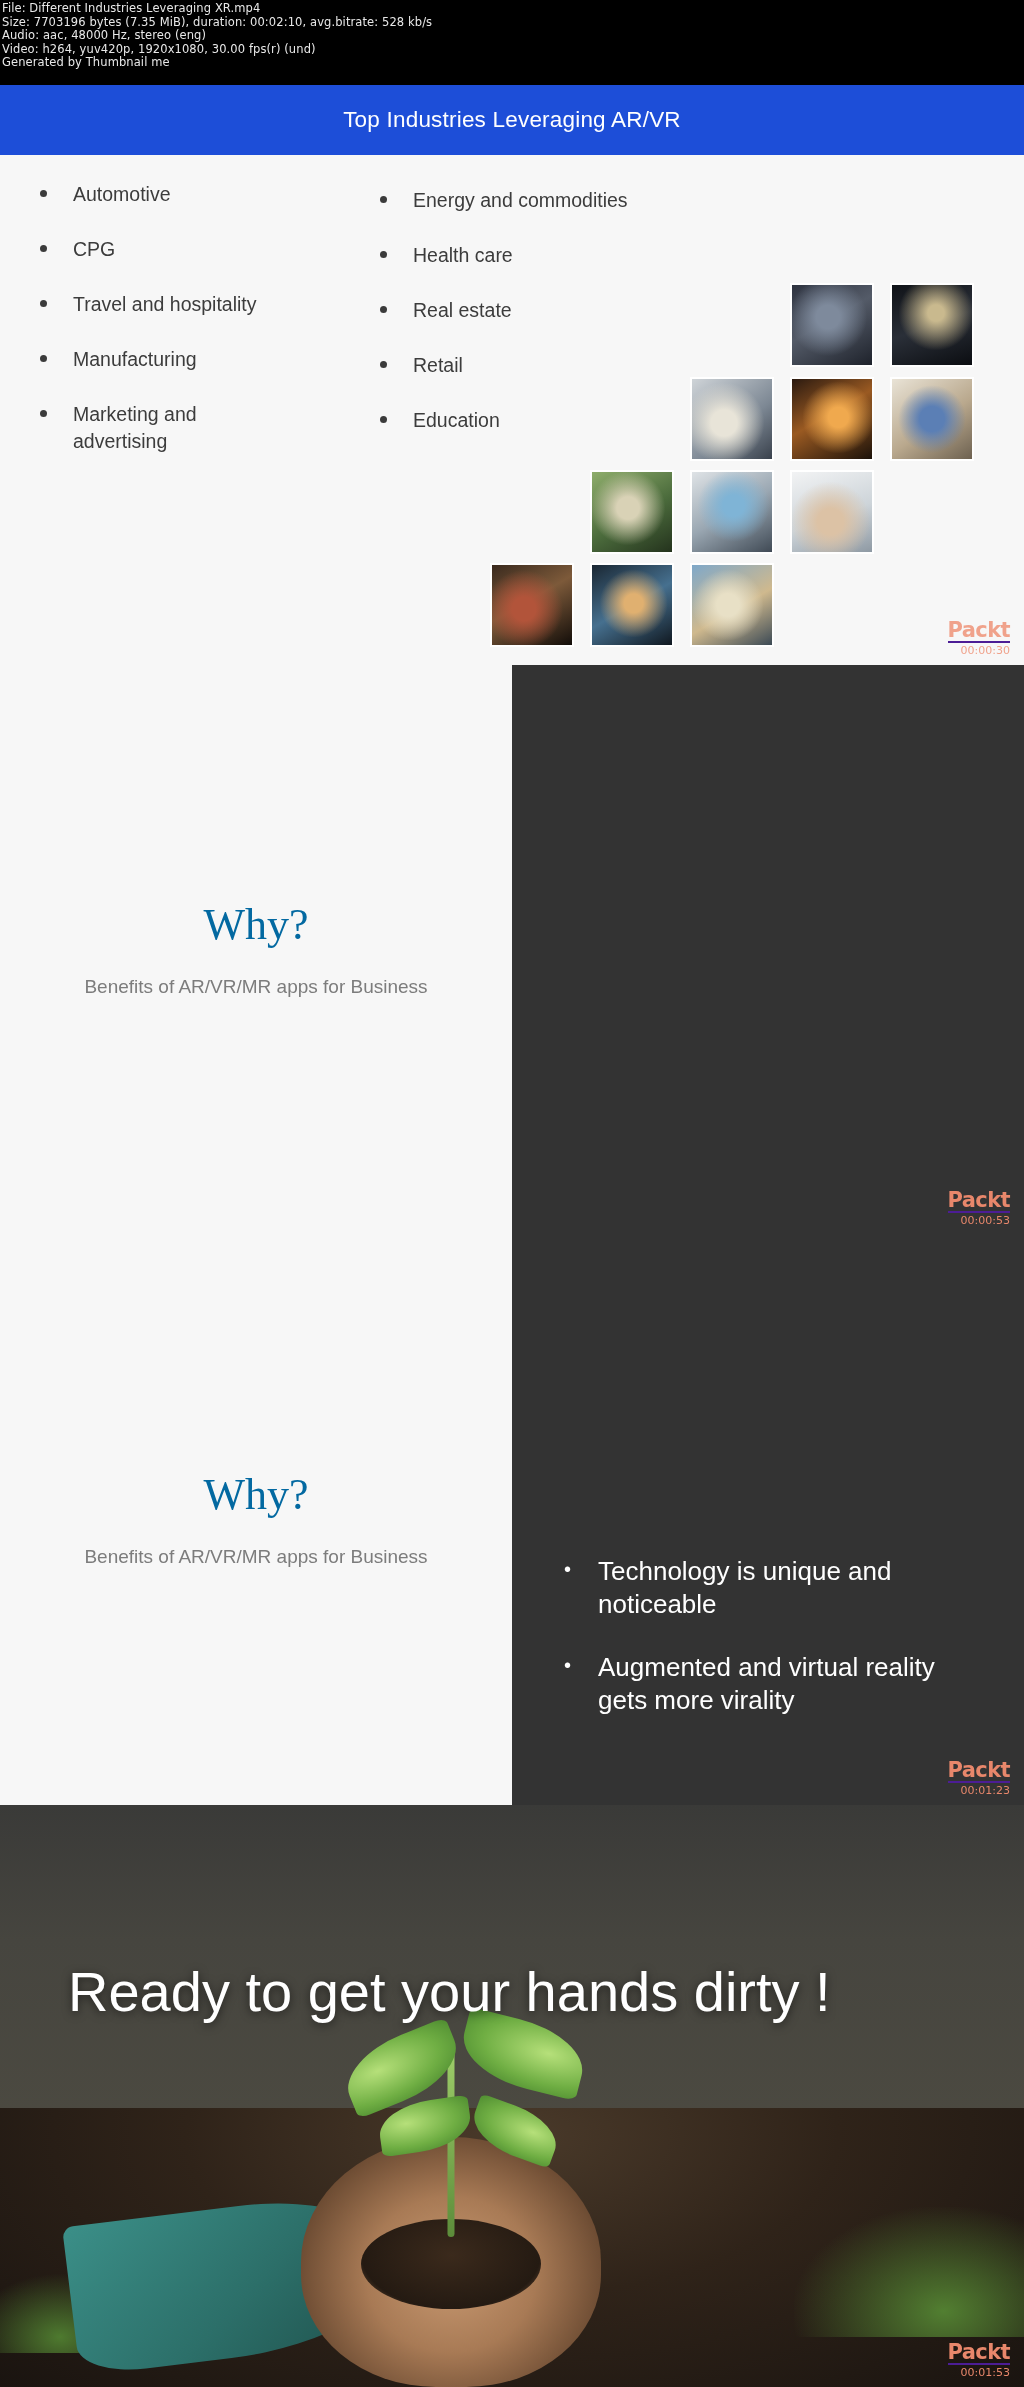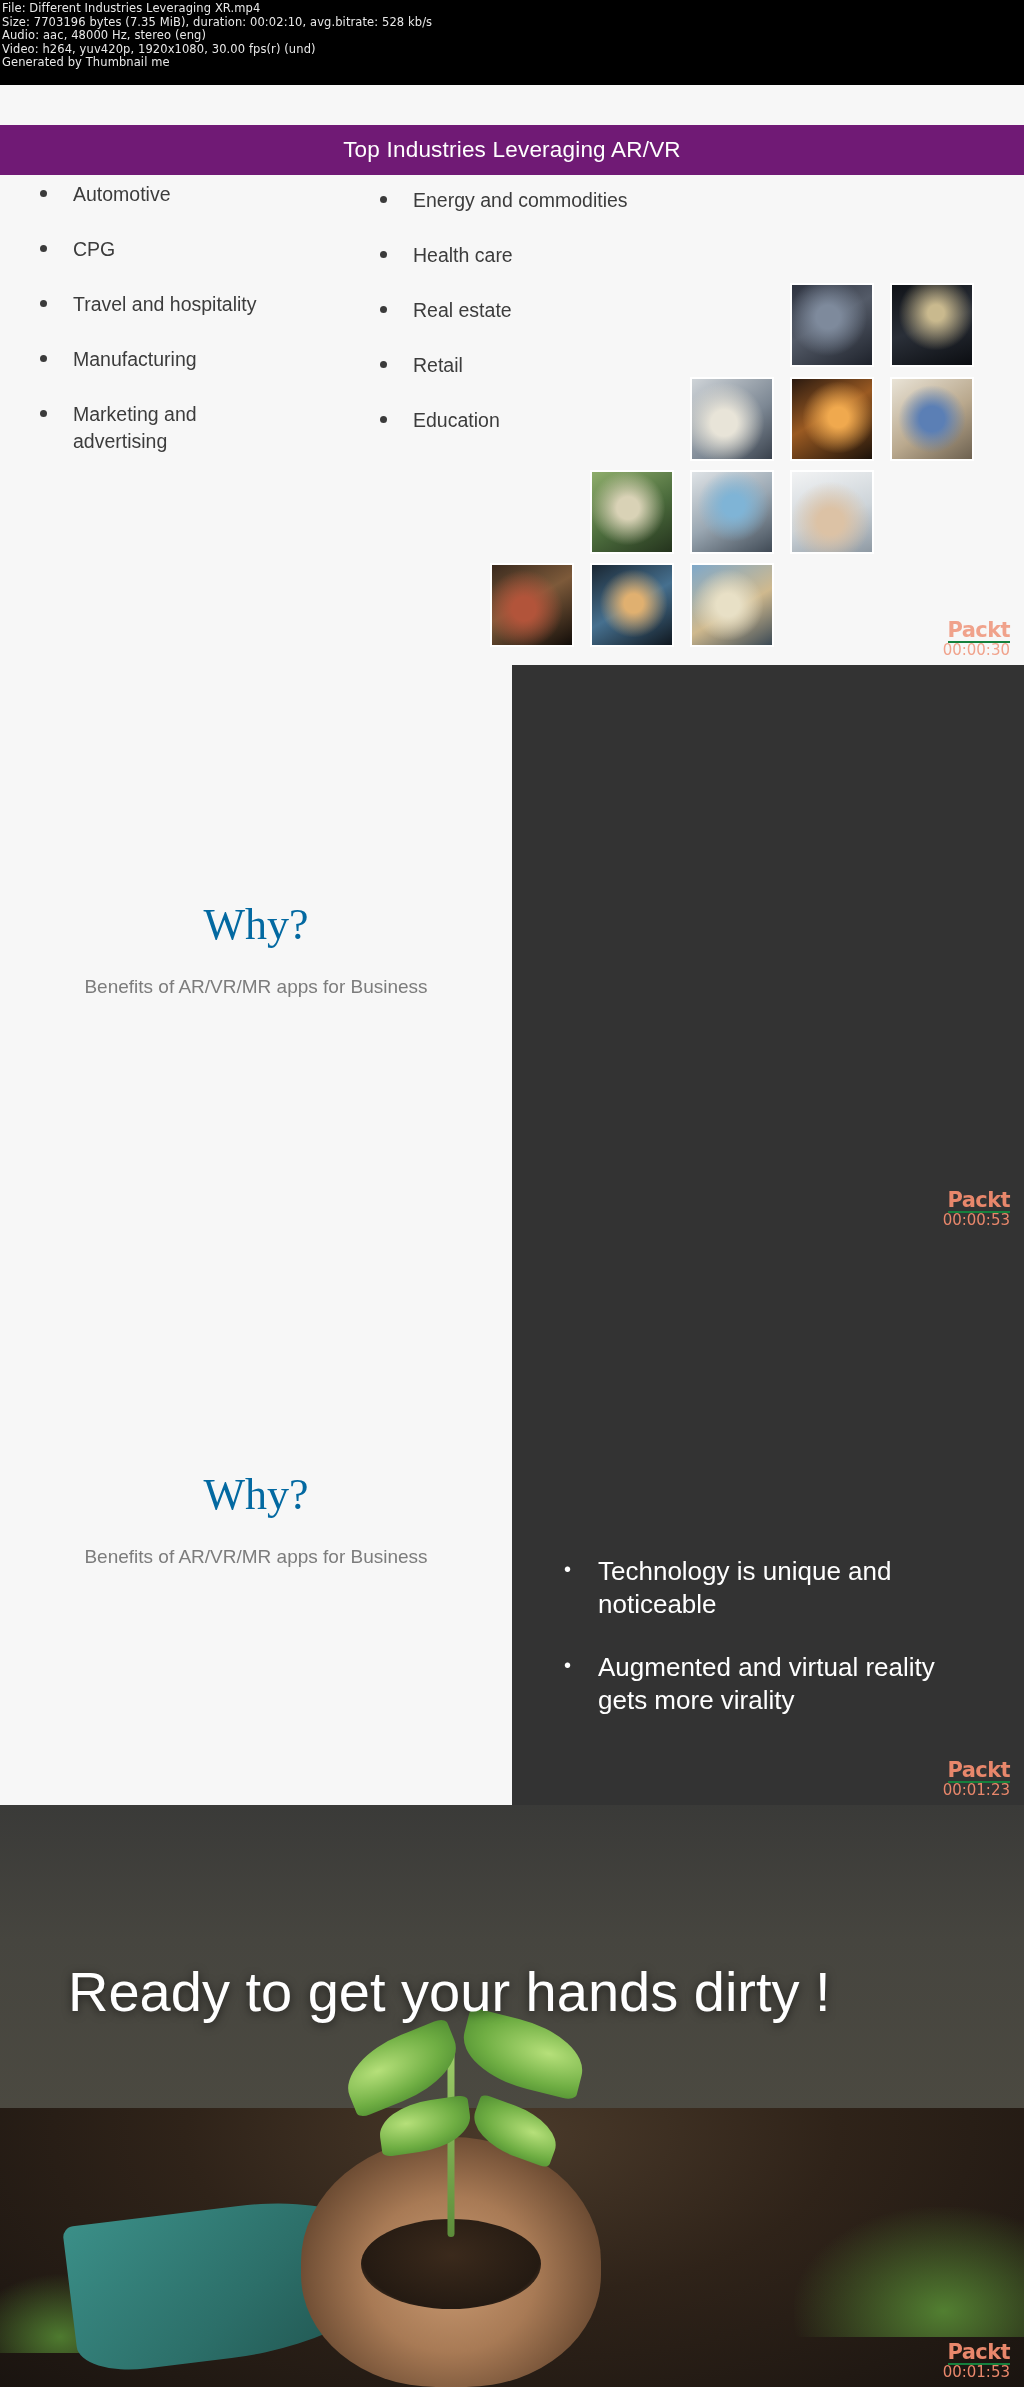--- a/index.html
+++ b/index.html
@@ -25,33 +25,33 @@
   .slide { position:absolute; overflow:hidden; }
 
   
   .packt {
     position:absolute; right:14px; bottom:8px;
     text-align:right; user-select:none;
   }
   .packt .mark {
     color:#f0a28b; font-size:21px; font-weight:bold; letter-spacing:-0.6px;
     line-height:20px; font-family:"DejaVu Sans", sans-serif;
-    border-bottom:2px solid #15803d; padding-bottom:1px; display:inline-block;
+    border-bottom:2px solid #4c1d95; padding-bottom:1px; display:inline-block;
   }
   .packt .ts {
-    display:block; color:#f0a28b; font-size:15px; line-height:13px;
-    font-family:"DejaVu Sans", sans-serif; margin-top:1px;text-align:center;
+    display:block; color:#f0a28b; font-size:11px; line-height:13px;
+    font-family:"DejaVu Sans", sans-serif; margin-top:1px;
   }
   .packt.dark .mark, .packt.dark .ts { color:#e8876b; }
 
   
   #slide1 { left:0; top:85px; width:1024px; height:580px; background:#f7f7f7; }
   .s1-titlebar {
-    position:absolute; left:0; top:0; width:1024px; height:50px;
-    background:#701a75; display:flex; align-items:center; justify-content:center;margin-top:40px;
+    position:absolute; left:0; top:0; width:1024px; height:70px;
+    background:#1d4ed8; display:flex; align-items:center; justify-content:center;
   }
   .s1-title { color:#ffffff; font-size:22.5px; font-weight:400; letter-spacing:.2px; }
 
   .s1-col { position:absolute; }
   .s1-col.left { left:40px; top:96px; }
   .s1-col.right { left:380px; top:102px; }
   .bullet-row { display:flex; align-items:flex-start; margin-bottom:28px; }
   .bullet-row .dot {
     width:7px; height:7px; border-radius:50%; background:#3b3b3b;
     margin-top:9px; margin-right:26px; flex:0 0 auto;

